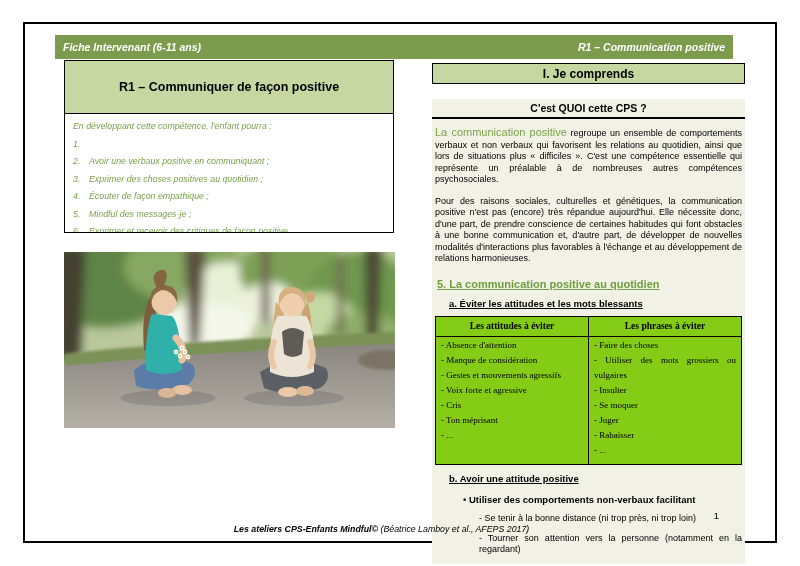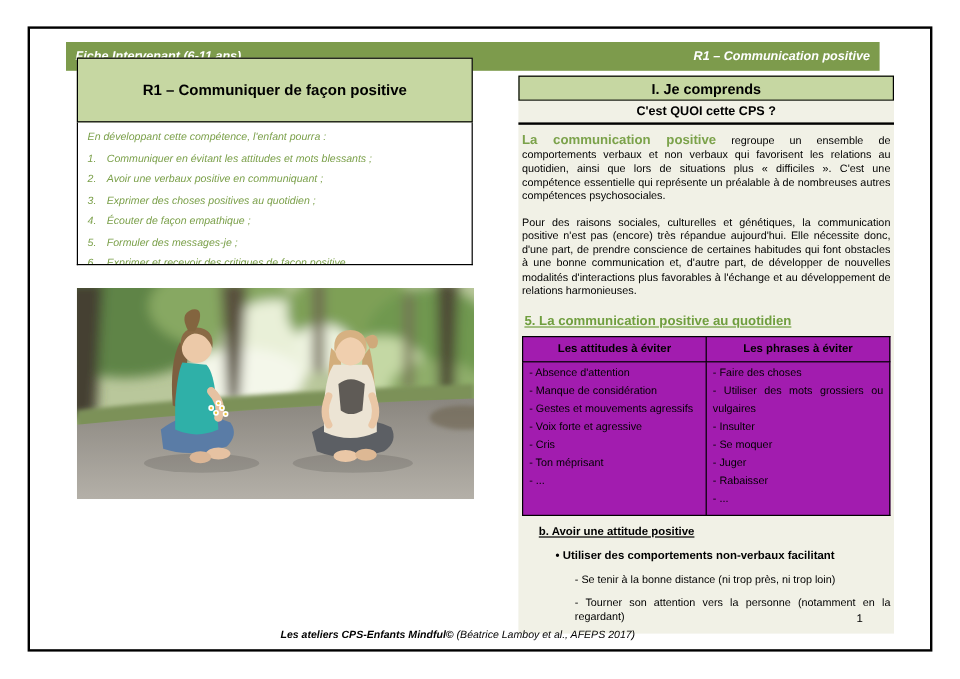--- a/index.html
+++ b/index.html
@@ -8,49 +8,49 @@
   .page { position:absolute; left:23px; top:22px; width:754px; height:521px;
           background:#fff; border:2px solid #000; }
 
   
   .header-bar { position:absolute; left:30px; top:11px; width:678px; height:18px;
                 background:#7d9b4c; color:#fff; display:flex; align-items:center;
                 justify-content:space-between; padding:12px 8px; font-size:10.5px;
                 font-weight:bold; font-style:italic; }
 
   
-  .left-col { position:absolute; left:39px; top:24px; width:330px; }
+  .left-col { position:absolute; left:39px; top:36px; width:330px; }
   .title-box { height:54px; background:#c6d7a2; border:1.5px solid #000;
                display:flex; align-items:center; justify-content:center;
                font-size:12.5px; font-weight:bold; text-align:center; }
   .objectives-box { height:119px; border:1.5px solid #000; border-top:none;
                     padding:7px 8px 0 8px; overflow:hidden; }
   .obj-intro { color:#7ba04a; font-style:italic; font-size:8.8px; line-height:11px; }
   .obj-item { display:flex; color:#7ba04a; font-style:italic; font-size:8.8px;
               line-height:11px; margin-top:6.5px; }
   .obj-num { width:16px; flex:none; }
   .photo-frame { margin-top:19px; width:331px; height:176px; overflow:hidden; }
   .photo-frame svg { display:block; }
 
   
   .right-col { position:absolute; left:385px; top:39px; width:335px;padding-left:22px; }
   .section-box { height:21px; background:#c6d7a2; border:1.5px solid #000;
                  display:flex; align-items:center; justify-content:center;
                  font-size:12px; font-weight:bold; }
-  .cream { background:#f1f1e6; padding-bottom:8px; }
+  .cream { margin-top:15px; background:#f1f1e6; padding-bottom:8px; }
   .band { height:20px; line-height:19px; text-align:center; font-weight:bold;
           font-size:10.5px; border-bottom:2px solid #000; }
   .paras { padding:8px 3px 0 3px; font-size:9px; line-height:11.5px; text-align:justify; }
   .p1 { margin-bottom:10px; }
-  .p1-lead { color:#7ba24a; font-weight:bold; font-size:11px; }
+  .p1-lead { color:#7ba24a; font-weight:normal; font-size:11px; }
   .sec1 { margin:14px 0 0 2px; color:#6f9e3e; font-weight:bold; font-size:11px;
           text-decoration:underline; }
   .secA, .secB { margin:8px 0 0 14px; font-weight:bold; font-size:9.5px;
                  text-decoration:underline; }
-  table.avoid { margin-top:6px; width:100%; border-collapse:collapse; background:#a21caf; }
+  table.avoid { margin-top:6px; width:100%; border-collapse:collapse; background:#84cc16;font-family:Liberation Serif, serif; }
   table.avoid th { border:1.5px solid #000; font-size:9.5px; font-weight:bold;
                    padding:4px 2px; text-align:center; width:49.3%; }
   table.avoid td { border:1.5px solid #000; vertical-align:top; font-size:9px;
                    padding:1px 5px 6px 5px; }
   table.avoid td div { line-height:15px; }
   .bullet { margin:9px 0 0 28px; font-weight:bold; font-size:9.5px; }
   .sub { margin:8px 0 0 44px; font-size:9px; }
 
   
   .page-num { position:absolute; right:56px; bottom:20px; font-size:9.5px; }
@@ -69,37 +69,36 @@
   </div>
 
   <div class="left-col">
     <div class="title-box">
       <span>R1 – Communiquer de façon positive</span>
     </div>
     <div class="objectives-box">
       <div class="obj-intro">En développant cette compétence, l'enfant pourra :</div>
       <div class="obj-item">
         <span class="obj-num">1.</span>
-        <span>Communiquer en évitant les attitudes et mots blessants ;</span>
       </div>
       <div class="obj-item">
         <span class="obj-num">2.</span>
         <span>Avoir une verbaux positive en communiquant ;</span>
       </div>
       <div class="obj-item">
         <span class="obj-num">3.</span>
         <span>Exprimer des choses positives au quotidien ;</span>
       </div>
       <div class="obj-item">
         <span class="obj-num">4.</span>
         <span>Écouter de façon empathique ;</span>
       </div>
       <div class="obj-item">
         <span class="obj-num">5.</span>
-        <span>Formuler des messages-je ;</span>
+        <span>Mindful des messages-je ;</span>
       </div>
       <div class="obj-item">
         <span class="obj-num">6.</span>
         <span>Exprimer et recevoir des critiques de façon positive.</span>
       </div>
     </div>
 
     <div class="photo-frame">
       <svg width="331" height="176" viewBox="0 0 331 176" xmlns="http://www.w3.org/2000/svg">
         <defs>
@@ -187,20 +186,21 @@
     </div>
 
     <div class="cream">
       <div class="band">C'est QUOI cette CPS ?</div>
 
       <div class="paras">
         <p class="p1"><span class="p1-lead">La communication positive</span><span> regroupe un ensemble de comportements verbaux et non verbaux qui favorisent les relations au quotidien, ainsi que lors de situations plus « difficiles ». C'est une compétence essentielle qui représente un préalable à de nombreuses autres compétences psychosociales.</span></p>
         <p>Pour des raisons sociales, culturelles et génétiques, la communication positive n'est pas (encore) très répandue aujourd'hui. Elle nécessite donc, d'une part, de prendre conscience de certaines habitudes qui font obstacles à une bonne communication et, d'autre part, de développer de nouvelles modalités d'interactions plus favorables à l'échange et au développement de relations harmonieuses.</p>
 
         <div class="sec1">5. La communication positive au quotidien</div>
+        <div class="secA">a. Éviter les attitudes et les mots blessants</div>
 
         <table class="avoid">
           <tbody>
               <tr>
             <th>Les attitudes à éviter</th>
             <th>Les phrases à éviter</th>
           </tr>
           <tr>
             <td>
               <div>- Absence d'attention</div>

